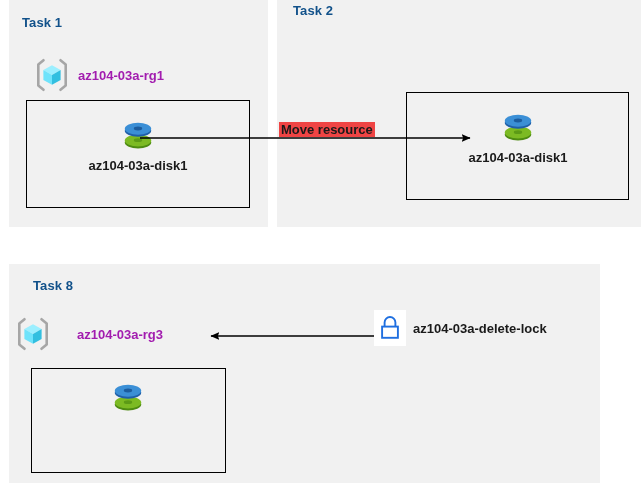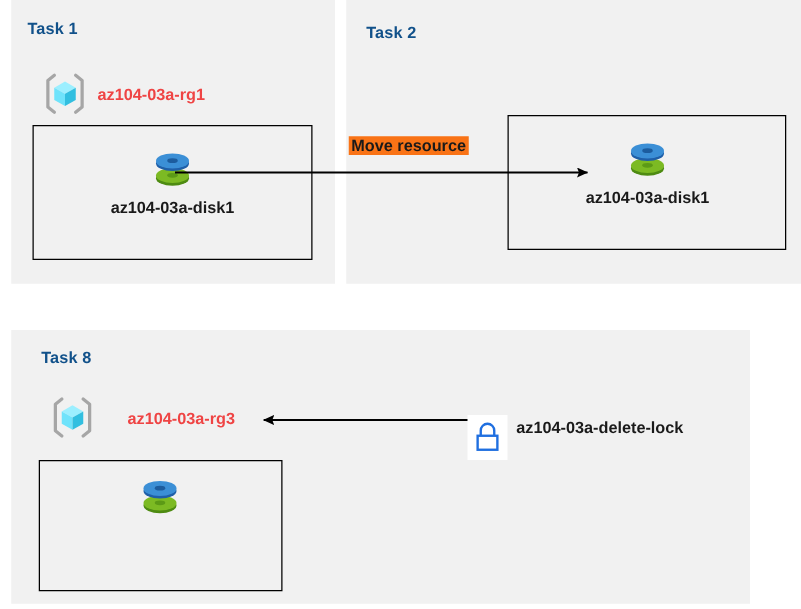--- a/index.html
+++ b/index.html
@@ -36,21 +36,21 @@
 
   .task-label {
     position: absolute;
     color: #11518a;
     font-weight: bold;
     font-size: 13px;
     letter-spacing: 0.1px;
     white-space: nowrap;
   }
   #label-task1 { left: 22px;  top: 15px; text-align: right; }
-  #label-task2 { left: 293px; top: 18px; text-align: center; }
+  #label-task2 { left: 293px; top: 3px; text-align: center; }
   #label-task3 { left: 33px;  top: 278px; }
 
   
   .resource-box {
     position: absolute;
     border: 1.6px solid #000000;
     background: transparent;
     box-sizing: border-box;
   }
   #box-disk1-task1 { left: 26px;  top: 100px; width: 224px; height: 108px; }
@@ -60,27 +60,27 @@
   
   .rg-node {
     position: absolute;
     display: flex;
     align-items: center;
     gap: 8px;
     white-space: nowrap;
   }
   #rg-node-1 { left: 34px;  top: 57px; }
   #rg-node-2 { left: 408px; top: 51px; }
-  #rg-node-3 { left: 40px;  top: 316px; gap: 26px; }
+  #rg-node-3 { left: 15px;  top: 316px; gap: 26px; }
 
   .rg-icon { width: 36px; height: 36px; display: block; flex: 0 0 auto; }
   .rg-label {
     font-size: 13px;
     font-weight: bold;
-    color: #ef4444;
+    color: #a21caf;
     line-height: 1;
   }
 
   
   .disk-node {
     position: absolute;
     display: flex;
     flex-direction: column;
     align-items: center;
     white-space: nowrap;
@@ -95,23 +95,23 @@
     font-size: 13px;
     font-weight: bold;
     color: #1a1a1a;
     line-height: 1;
   }
 
   
   #lock-node {
     position: absolute;
     left: 374px;
-    top: 332px;
-    display: flex;
-    align-items: flex-start;
+    top: 310px;
+    display: flex;
+    align-items: center;
     gap: 7px;
     white-space: nowrap;
   }
   .lock-icon-wrap {
     width: 32px;
     height: 36px;
     background: #ffffff;
     display: flex;
     align-items: center;
     justify-content: center;
@@ -135,25 +135,25 @@
   .lock-type span.val { font-weight: normal; }
 
   
   .connector { position: absolute; overflow: visible; }
   #connector-move { left: 140px; top: 124px; width: 345px; height: 30px; }
   #connector-lock { left: 200px; top: 325px; width: 180px; height: 24px; }
 
   .move-label {
     position: absolute;
     left: 279px;
-    top: 109px;
-    font-size: 13px;
-    font-weight: bold;
-    color: #1a1a1a;
-    background: #f97316;
+    top: 122px;
+    font-size: 13px;
+    font-weight: bold;
+    color: #1a1a1a;
+    background: #ef4444;
     padding: 0 2px;
     white-space: nowrap;
   }
 </style>
 </head>
 <body>
 
 <div class="canvas">
 
   <div class="panel" id="panel-task1"></div>

